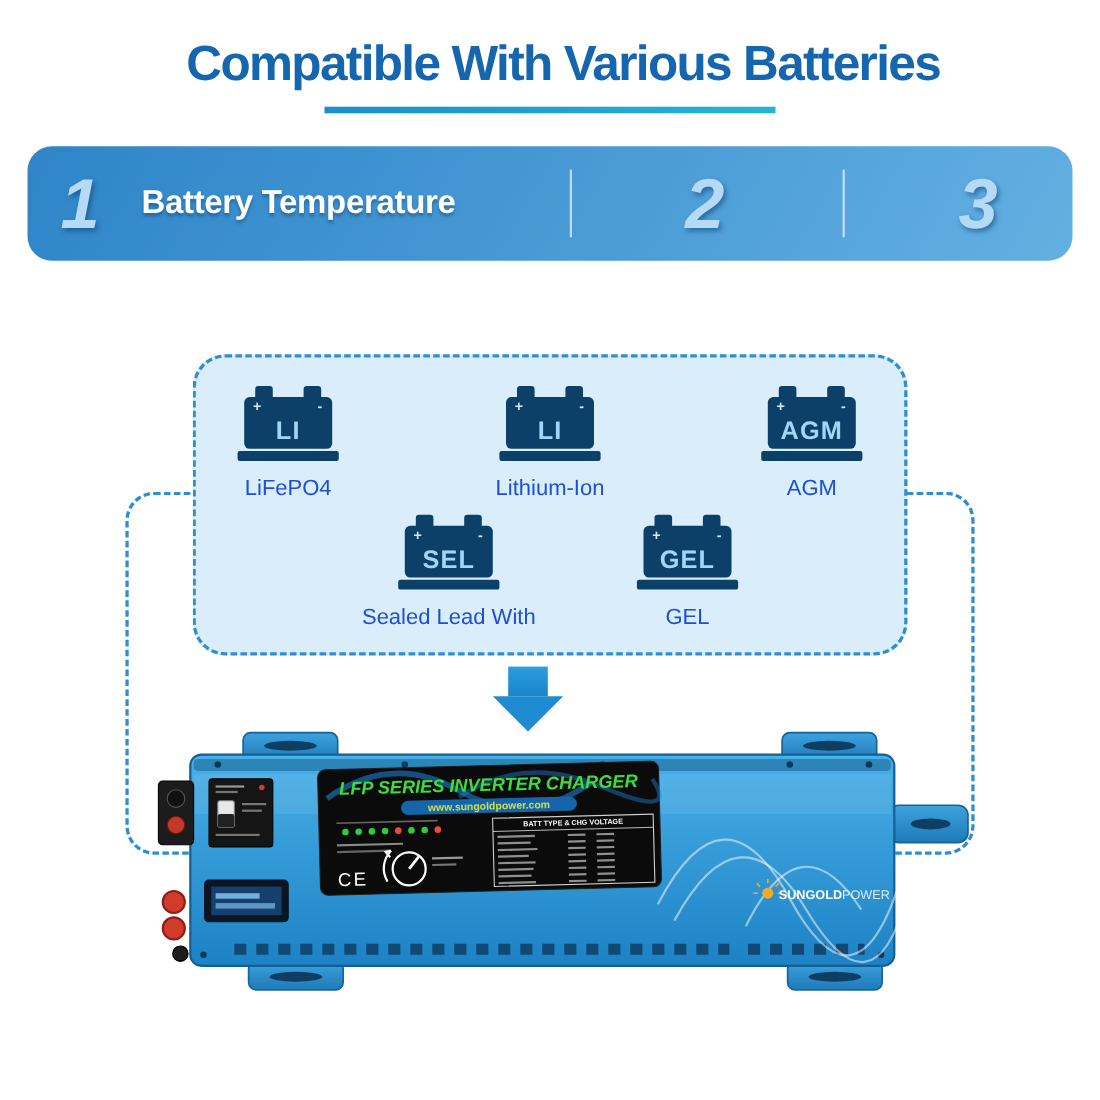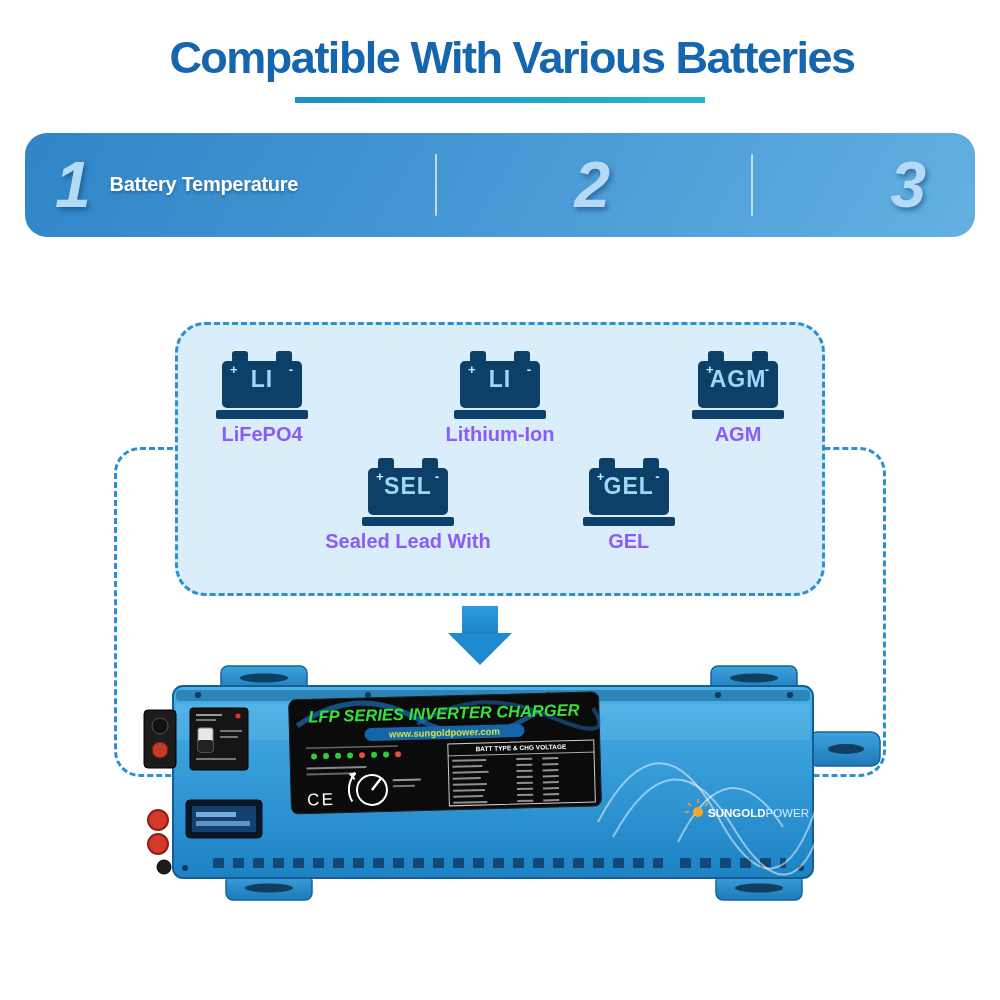--- a/index.html
+++ b/index.html
@@ -14,22 +14,22 @@
            width:410px; height:6px; background:linear-gradient(90deg,#1b8fc9,#25b4d8); }
 
   
   .banner { position:absolute; left:25px; top:133px; width:950px; height:104px;
             border-radius:22px; padding:0 30px;
             background:linear-gradient(120deg,#2f85c8 0%,#4a9bd6 55%,#63b0e2 100%);
             display:flex; align-items:center; justify-content:space-between; }
   .feature { display:flex; align-items:center; gap:15px; }
   .feature-num { font-size:64px; font-weight:bold; font-style:italic; color:#b5daf5;
                  text-shadow:2px 3px 5px rgba(8,56,104,.5); padding-right:4px; line-height:1; }
-  .feature-text { color:#fff; font-weight:bold; font-size:20px; line-height:1.18;
-                  letter-spacing:-0.3px; text-shadow:0 2px 3px rgba(8,56,104,.45); }
+  .feature-text { color:#fff; font-weight:bold; font-size:30px; line-height:1.18;
+                  letter-spacing:-0.3px; text-shadow:0 2px 3px rgba(8,56,104,.45);margin-left:19px; }
   .divider { width:2px; height:62px; background:rgba(255,255,255,.65); border-radius:1px; }
 
   
   .outer-dashed { position:absolute; left:114px; top:447px; width:772px; height:330px;
                   border:3px dashed #2e8fd0; border-radius:26px; z-index:1; }
   .panel { position:absolute; left:175px; top:322px; width:650px; height:274px;
            background:#d9edfb; border:3px dashed #2e8fd0; border-radius:30px;
            padding:26px 38px 0 38px; z-index:2; }
   .bat-row1 { display:flex; justify-content:space-between; }
   .bat-row2 { display:flex; justify-content:center; gap:92px; margin-top:12px; }
@@ -37,25 +37,25 @@
   
   .bat-cell { display:flex; flex-direction:column; align-items:center; }
   .battery { position:relative; width:92px; height:68px; }
   .term { position:absolute; top:0; width:16px; height:12px; background:#0d4068;
           border-radius:3px 3px 0 0; }
   .term.t-left { left:16px; } .term.t-right { right:16px; }
   .b-body { position:absolute; top:10px; left:6px; width:80px; height:47px;
             background:#0d4068; border-radius:5px; }
   .b-sign { position:absolute; top:1px; color:#cfe9fb; font-size:13px; font-weight:bold; }
   .b-sign.plus { left:8px; } .b-sign.minus { right:9px; }
-  .b-code { position:absolute; bottom:15px; width:100%; text-align:center;
+  .b-code { position:absolute; bottom:3px; width:100%; text-align:center;
             color:#9fd8f7; font-weight:bold; font-size:23px; letter-spacing:1px; }
   .b-base { position:absolute; bottom:0; left:0; width:92px; height:9px;
             background:#0d4068; border-radius:2px; }
-  .b-label { margin-top:4px; font-size:20px; color:#8b5cf6;font-weight:bold; }
+  .b-label { margin-top:14px; font-size:20px; color:#1d4ed8; }
 
   
   .arrow { position:absolute; left:448px; top:606px; width:64px; height:60px; z-index:3; }
   .arrow-shaft { position:absolute; left:14px; top:0; width:36px; height:27px;
                  background:linear-gradient(180deg,#2b9de0,#1b84c9); }
   .arrow-head { position:absolute; left:0; top:27px; width:0; height:0;
                 border-left:32px solid transparent; border-right:32px solid transparent;
                 border-top:32px solid #1f8bd1; }
 
   

